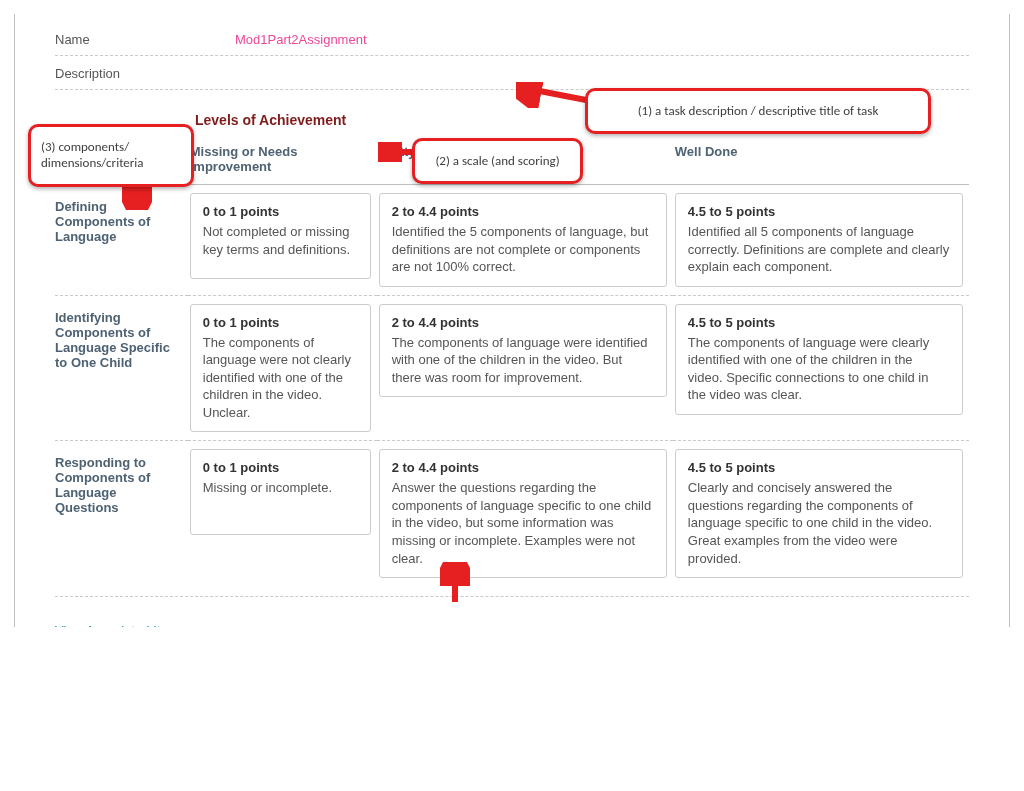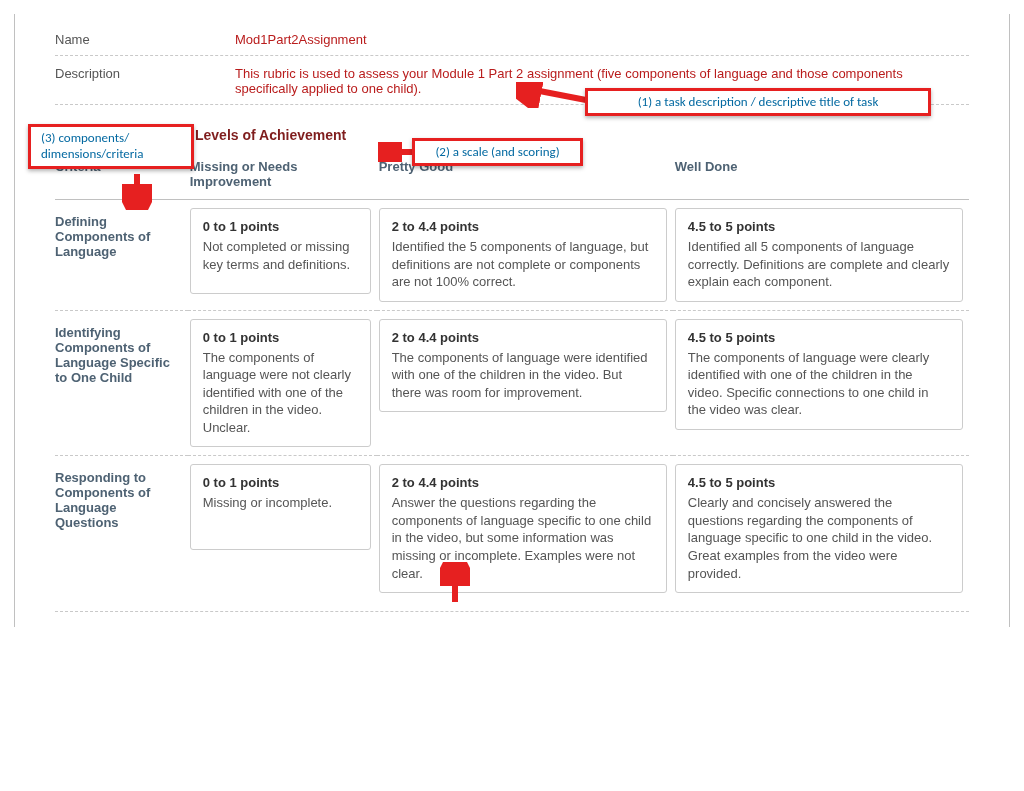--- a/index.html
+++ b/index.html
@@ -25,21 +25,21 @@
     border-left: 1px solid #c0c0c0;
     border-right: 1px solid #c0c0c0;
     border-bottom: 1px solid #c0c0c0;
     border-radius: 0 0 6px 6px;
     padding: 12px 40px 18px 40px;
     background: #fff;
   }
 
   .meta-row { display:flex; }
   .meta-label { width: 180px; color:#555; padding: 6px 0; }
-  .meta-val { flex:1; color:#b91c1c; padding:6px 0; }
+  .meta-val { flex:1; color:#ec4899; padding:6px 0; }
   .dashline {
     border: none;
     border-top: 1px dashed #c9c9c9;
     margin: 2px 0 4px 0;
   }
 
   .section-title {
     font-weight: bold;
     color: #7f1d1d;
     font-size: 14px;
@@ -112,49 +112,48 @@
     font-family: inherit;
     font-size: 13px;
     cursor: pointer;
   }
   .divline { border:none; border-top:1px dashed #c9c9c9; margin:10px 0 6px 0; }
 
   
   .callout {
     position: absolute;
     border: 3px solid #e62020;
-    border-radius: 0;
+    border-radius: 10px;
     box-shadow: 0 2px 4px rgba(0,0,0,.3);
     background: #fff;
-    color: #0369a1;
+    color: #404040;
     font-family: Calibri, Arial, sans-serif;
     font-size: 13px;
     line-height: 1.25;
-    padding: 3px 10px;
+    padding: 12px 10px;
     z-index: 50;
   }
   .arrow {
     position: absolute;
     z-index: 49;
   }
 </style>
 </head>
 <body>
 
 <div class="page">
   <div class="panel">
 
     <div class="meta-row">
       <div class="meta-label">Name</div>
       <div class="meta-val">Mod1Part2Assignment</div>
     </div>
     <hr class="dashline">
     <div class="meta-row">
       <div class="meta-label">Description</div>
-      <div class="meta-val">This rubric is used to assess your Module 1 Part 2 assignment (five components of language and those components specifically applied to one child).</div>
     </div>
     <hr class="dashline">
 
     <div class="section-title">Levels of Achievement</div>
 
     <table class="rubric">
       <colgroup>
         <col class="critcol">
           <col class="cell1">
           <col class="cell2">

